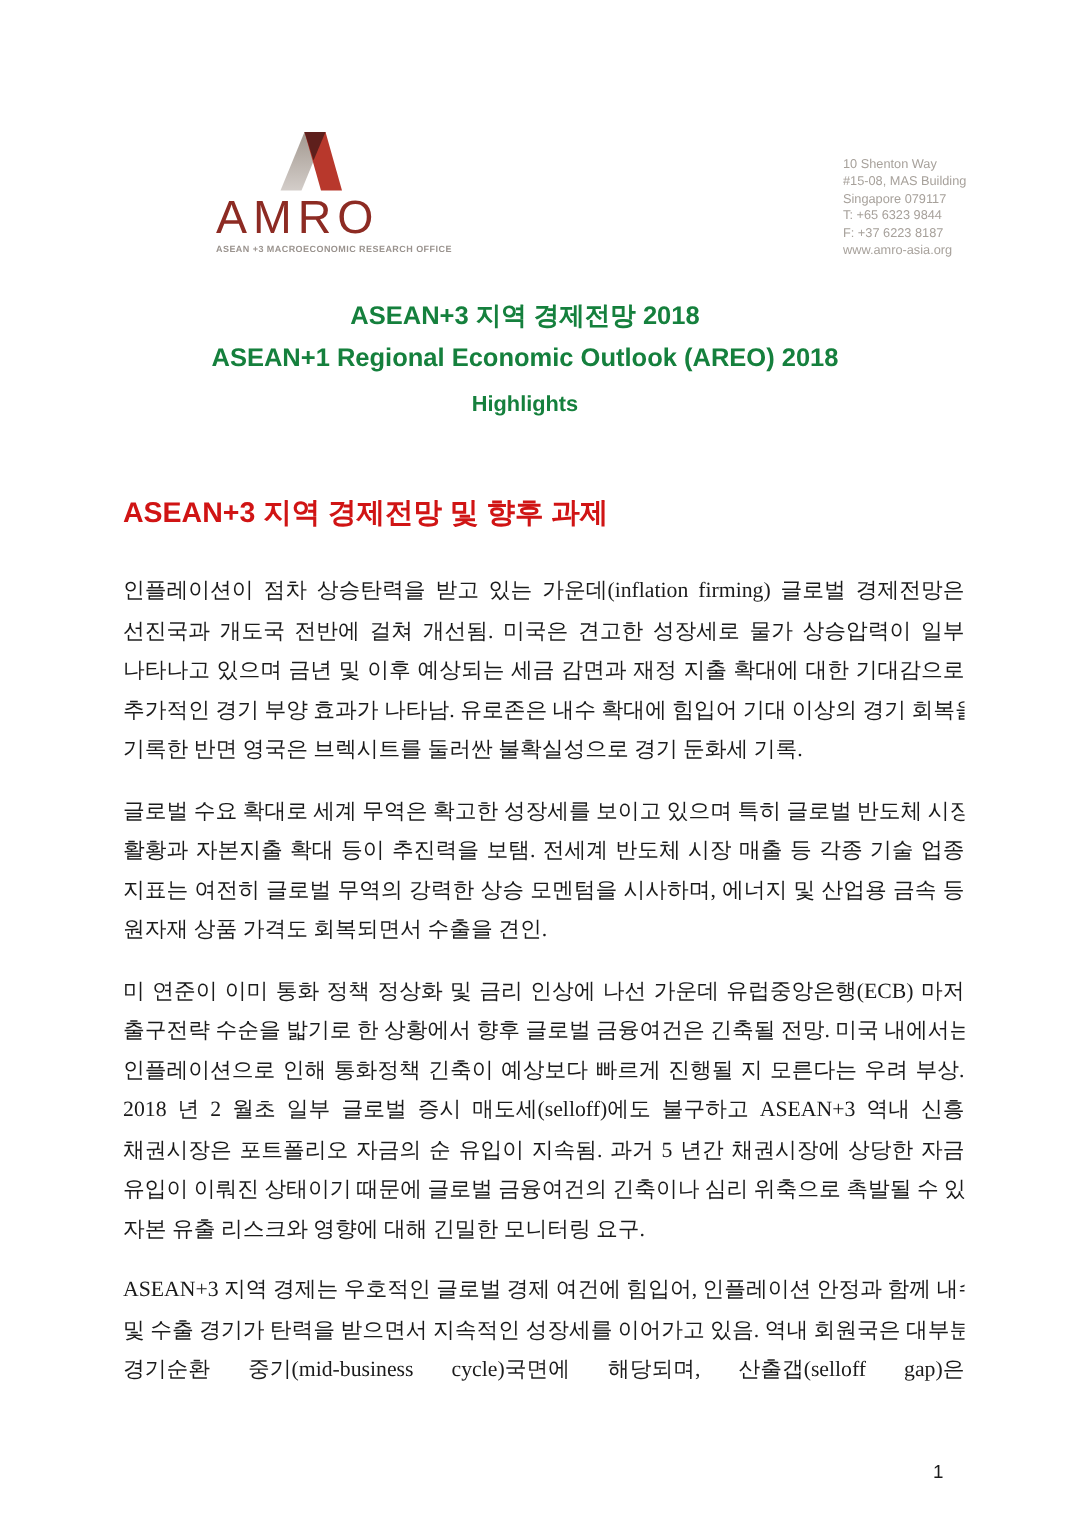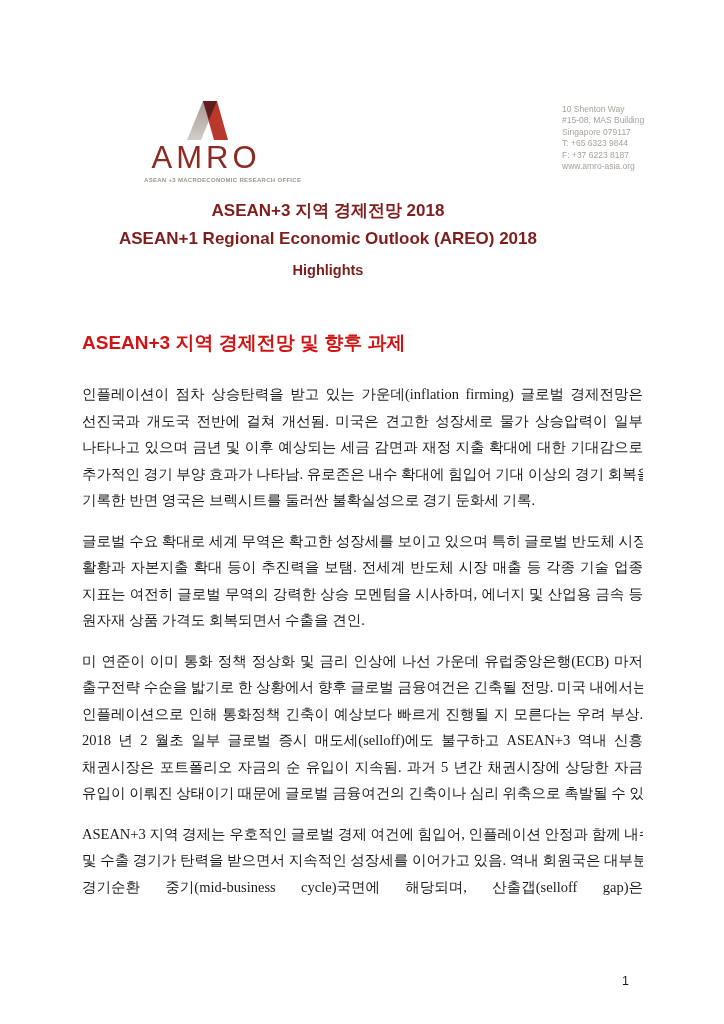--- a/index.html
+++ b/index.html
@@ -2,40 +2,40 @@
 <html lang="ko"><head>
 <meta charset="utf-8">
 <style>
   html,body { margin:0; padding:0; background:#ffffff; }
   .page {
     position:relative; width:724px; height:1024px; background:#ffffff;
     font-family:"Liberation Sans", sans-serif; overflow:hidden;
   }
 
   
-  .logo { position:absolute; left:144px; top:97px; width:124px; text-align:center; }
+  .logo { position:absolute; left:144px; top:84px; width:124px; }
   .logo-mark { display:block; margin:0 auto; }
   .wordmark {
     margin-top:1px; font-size:31px; line-height:1; letter-spacing:4px;
     color:#8d2b23; font-weight:400;
   }
   .tagline {
     margin-top:4px; font-size:6px; letter-spacing:0.3px; white-space:nowrap;
     color:#9a938e; font-weight:700;
   }
 
   
   .address {
     position:absolute; left:562px; top:104px;
     font-size:8.5px; line-height:11.4px; color:#a7a19b;
   }
 
   
   .tline { position:absolute; left:0; width:656px; text-align:center;
-           font-weight:bold; color:#7f1d1d; line-height:24px; }
+           font-weight:bold; color:#15803d; line-height:24px;padding-left:22px; }
   .t1 { top:199px; font-size:17px; }
   .t2 { top:227px; font-size:17px; }
   .t3 { top:258px; font-size:14.5px; }
 
   .heading {
     position:absolute; left:82px; top:332px; font-size:19px; line-height:22px;
     font-weight:bold; color:#d01414;
   }
 
   
@@ -105,20 +105,21 @@
       <div class="bodyline end">원자재 상품 가격도 회복되면서 수출을 견인.</div>
     </div>
 
     <div class="para">
       <div class="bodyline">미 연준이 이미 통화 정책 정상화 및 금리 인상에 나선 가운데 유럽중앙은행(ECB) 마저</div>
       <div class="bodyline">출구전략 수순을 밟기로 한 상황에서 향후 글로벌 금융여건은 긴축될 전망. 미국 내에서는</div>
       <div class="bodyline">인플레이션으로 인해 통화정책 긴축이 예상보다 빠르게 진행될 지 모른다는 우려 부상.</div>
       <div class="bodyline">2018 년 2 월초 일부 글로벌 증시 매도세(selloff)에도 불구하고 ASEAN+3 역내 신흥</div>
       <div class="bodyline">채권시장은 포트폴리오 자금의 순 유입이 지속됨. 과거 5 년간 채권시장에 상당한 자금</div>
       <div class="bodyline">유입이 이뤄진 상태이기 때문에 글로벌 금융여건의 긴축이나 심리 위축으로 촉발될 수 있는</div>
+      <div class="bodyline end">자본 유출 리스크와 영향에 대해 긴밀한 모니터링 요구.</div>
     </div>
 
     <div class="para">
       <div class="bodyline">ASEAN+3 지역 경제는 우호적인 글로벌 경제 여건에 힘입어, 인플레이션 안정과 함께 내수</div>
       <div class="bodyline">및 수출 경기가 탄력을 받으면서 지속적인 성장세를 이어가고 있음. 역내 회원국은 대부분</div>
       <div class="bodyline">경기순환 중기(mid-business cycle)국면에 해당되며, 산출갭(selloff gap)은</div>
     </div>
 
   </div>
 

